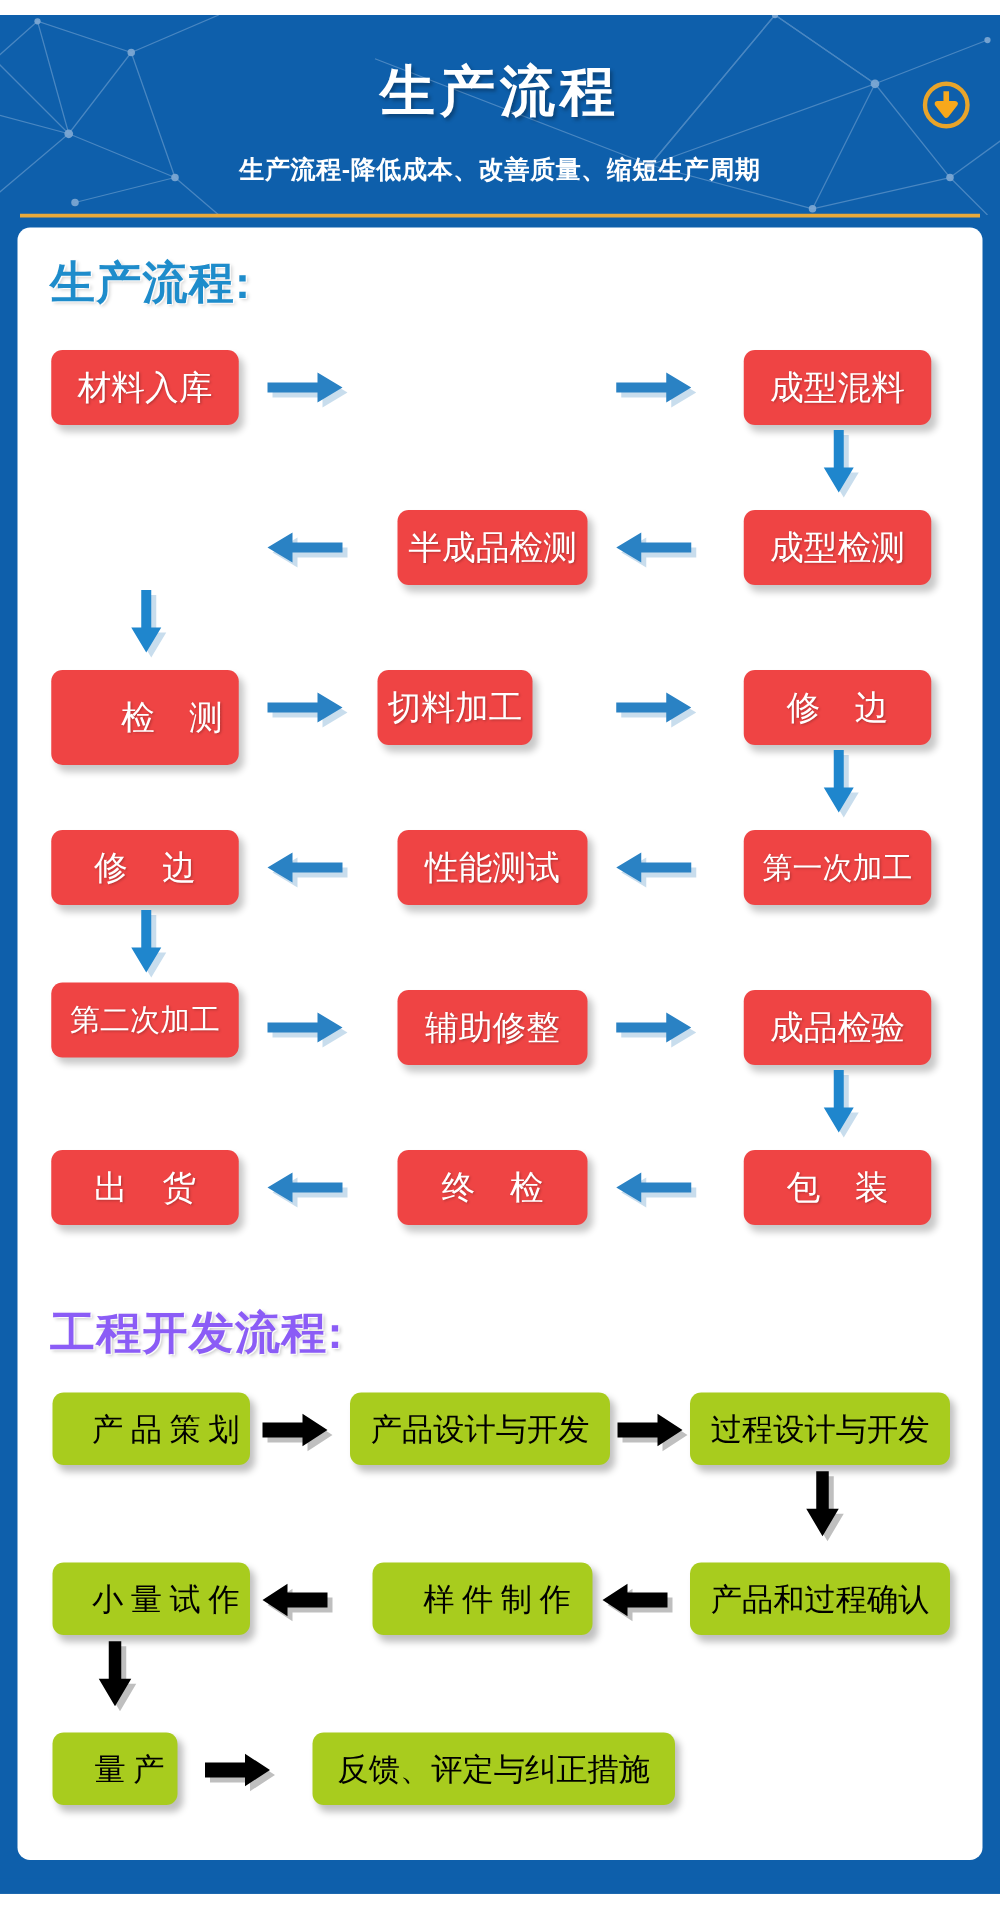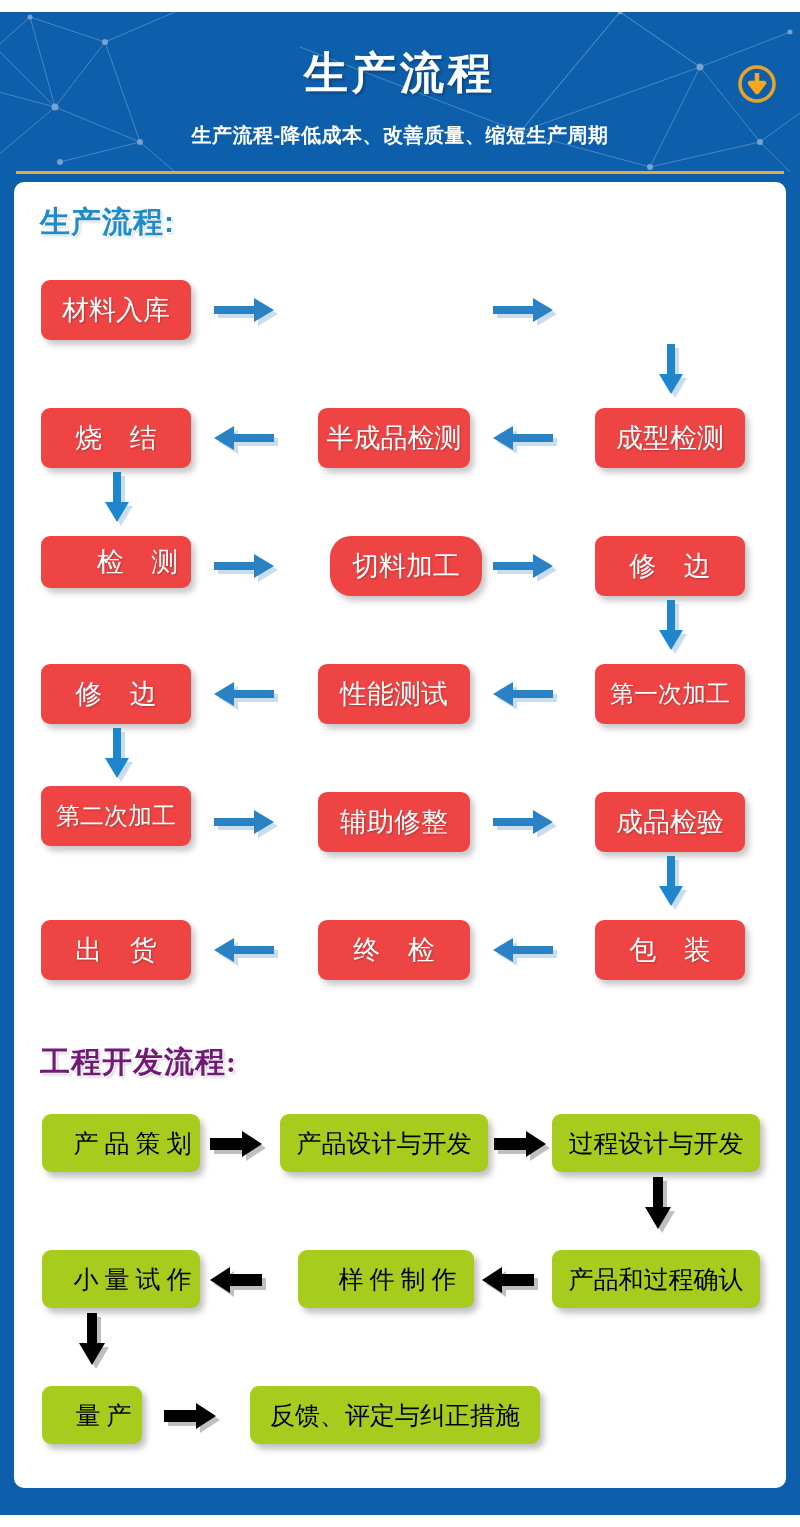--- a/index.html
+++ b/index.html
@@ -41,24 +41,24 @@
   }
 
   
   .card{
     position:absolute;left:14px;top:182px;width:772px;height:1306px;
     background:#ffffff;border-radius:10px;
   }
 
   
   .sect-h{
-    position:absolute;font-size:30px;font-weight:bold;letter-spacing:1px;
+    position:absolute;font-size:36px;font-weight:bold;letter-spacing:1px;
   }
   .sect-h.blue{color:#1e8ccb;text-shadow:1px 1px 0 rgba(255,255,255,.9),2px 2px 3px rgba(0,0,0,.18);}
-  .sect-h.dark{color:#701a75;text-shadow:1px 1px 0 rgba(255,255,255,.9),2px 2px 3px rgba(0,0,0,.22);font-family:Liberation Serif, serif;}
+  .sect-h.dark{color:#8b5cf6;text-shadow:1px 1px 0 rgba(255,255,255,.9),2px 2px 3px rgba(0,0,0,.22);}
 
   
   .node{
     position:absolute;display:flex;align-items:center;justify-content:center;
     border-radius:9px;box-sizing:border-box;
     text-align:center;white-space:nowrap;
   }
   .node.blue{
     background:#ef4444;color:#ffffff;font-size:27px;font-weight:normal;
     box-shadow:4px 5px 6px rgba(0,0,0,.22);
@@ -145,31 +145,31 @@
         </svg>
     </div>
     <div class="arw" style="left:476px;top:113px;">
       <svg width="68" height="30" viewBox="0 0 68 30">
           <g transform="translate(3,2)">
             <path d="M0 9 L40 9 L40 1 L60 13 L40 25 L40 17 L0 17 Z" fill="#3b84bd" opacity=".28" transform="translate(4,4)"></path>
             <path d="M0 9 L40 9 L40 1 L60 13 L40 25 L40 17 L0 17 Z" fill="#2a82c4"></path>
           </g>
         </svg>
     </div>
+    <div class="node blue" style="left:581px;top:98px;width:150px;height:60px;">成型混料</div>
 
     <div class="arw" style="left:641px;top:162px;">
       <svg width="32" height="56" viewBox="0 0 32 56">
           <g transform="translate(4,0)">
             <path d="M8 0 L16 0 L16 30 L24 30 L12 50 L0 30 L8 30 Z" fill="#3b84bd" opacity=".28" transform="translate(4,4)"></path>
             <path d="M8 0 L16 0 L16 30 L24 30 L12 50 L0 30 L8 30 Z" fill="#1f86cd"></path>
           </g>
         </svg>
     </div>
 
-    <div class="node blue sp" style="left:27px;top:226px;width:150px;height:60px;">烧 结</div>
     <div class="arw" style="left:197px;top:241px;">
       <svg width="68" height="30" viewBox="0 0 68 30">
           <g transform="translate(3,2)">
             <path d="M60 9 L20 9 L20 1 L0 13 L20 25 L20 17 L60 17 Z" fill="#3b84bd" opacity=".28" transform="translate(4,4)"></path>
             <path d="M60 9 L20 9 L20 1 L0 13 L20 25 L20 17 L60 17 Z" fill="#2a82c4"></path>
           </g>
         </svg>
     </div>
     <div class="node blue" style="left:304px;top:226px;width:152px;height:60px;">半成品检测</div>
     <div class="arw" style="left:476px;top:241px;">
@@ -184,30 +184,30 @@
 
     <div class="arw" style="left:87px;top:290px;">
       <svg width="32" height="56" viewBox="0 0 32 56">
           <g transform="translate(4,0)">
             <path d="M8 0 L16 0 L16 30 L24 30 L12 50 L0 30 L8 30 Z" fill="#3b84bd" opacity=".28" transform="translate(4,4)"></path>
             <path d="M8 0 L16 0 L16 30 L24 30 L12 50 L0 30 L8 30 Z" fill="#1f86cd"></path>
           </g>
         </svg>
     </div>
 
-    <div class="node blue sp" style="left:27px;top:354px;width:150px;height:52px;padding-left:43px;">检 测</div>
+    <div class="node blue sp" style="left:27px;top:354px;width:150px;height:76px;padding-left:43px;">检 测</div>
     <div class="arw" style="left:197px;top:369px;">
       <svg width="68" height="30" viewBox="0 0 68 30">
           <g transform="translate(3,2)">
             <path d="M0 9 L40 9 L40 1 L60 13 L40 25 L40 17 L0 17 Z" fill="#3b84bd" opacity=".28" transform="translate(4,4)"></path>
             <path d="M0 9 L40 9 L40 1 L60 13 L40 25 L40 17 L0 17 Z" fill="#2a82c4"></path>
           </g>
         </svg>
     </div>
-    <div class="node blue" style="left:316px;top:354px;width:152px;height:60px;border-radius:21px;">切料加工</div>
+    <div class="node blue" style="left:288px;top:354px;width:124px;height:60px;">切料加工</div>
     <div class="arw" style="left:476px;top:369px;">
       <svg width="68" height="30" viewBox="0 0 68 30">
           <g transform="translate(3,2)">
             <path d="M0 9 L40 9 L40 1 L60 13 L40 25 L40 17 L0 17 Z" fill="#3b84bd" opacity=".28" transform="translate(4,4)"></path>
             <path d="M0 9 L40 9 L40 1 L60 13 L40 25 L40 17 L0 17 Z" fill="#2a82c4"></path>
           </g>
         </svg>
     </div>
     <div class="node blue sp" style="left:581px;top:354px;width:150px;height:60px;">修 边</div>
 

